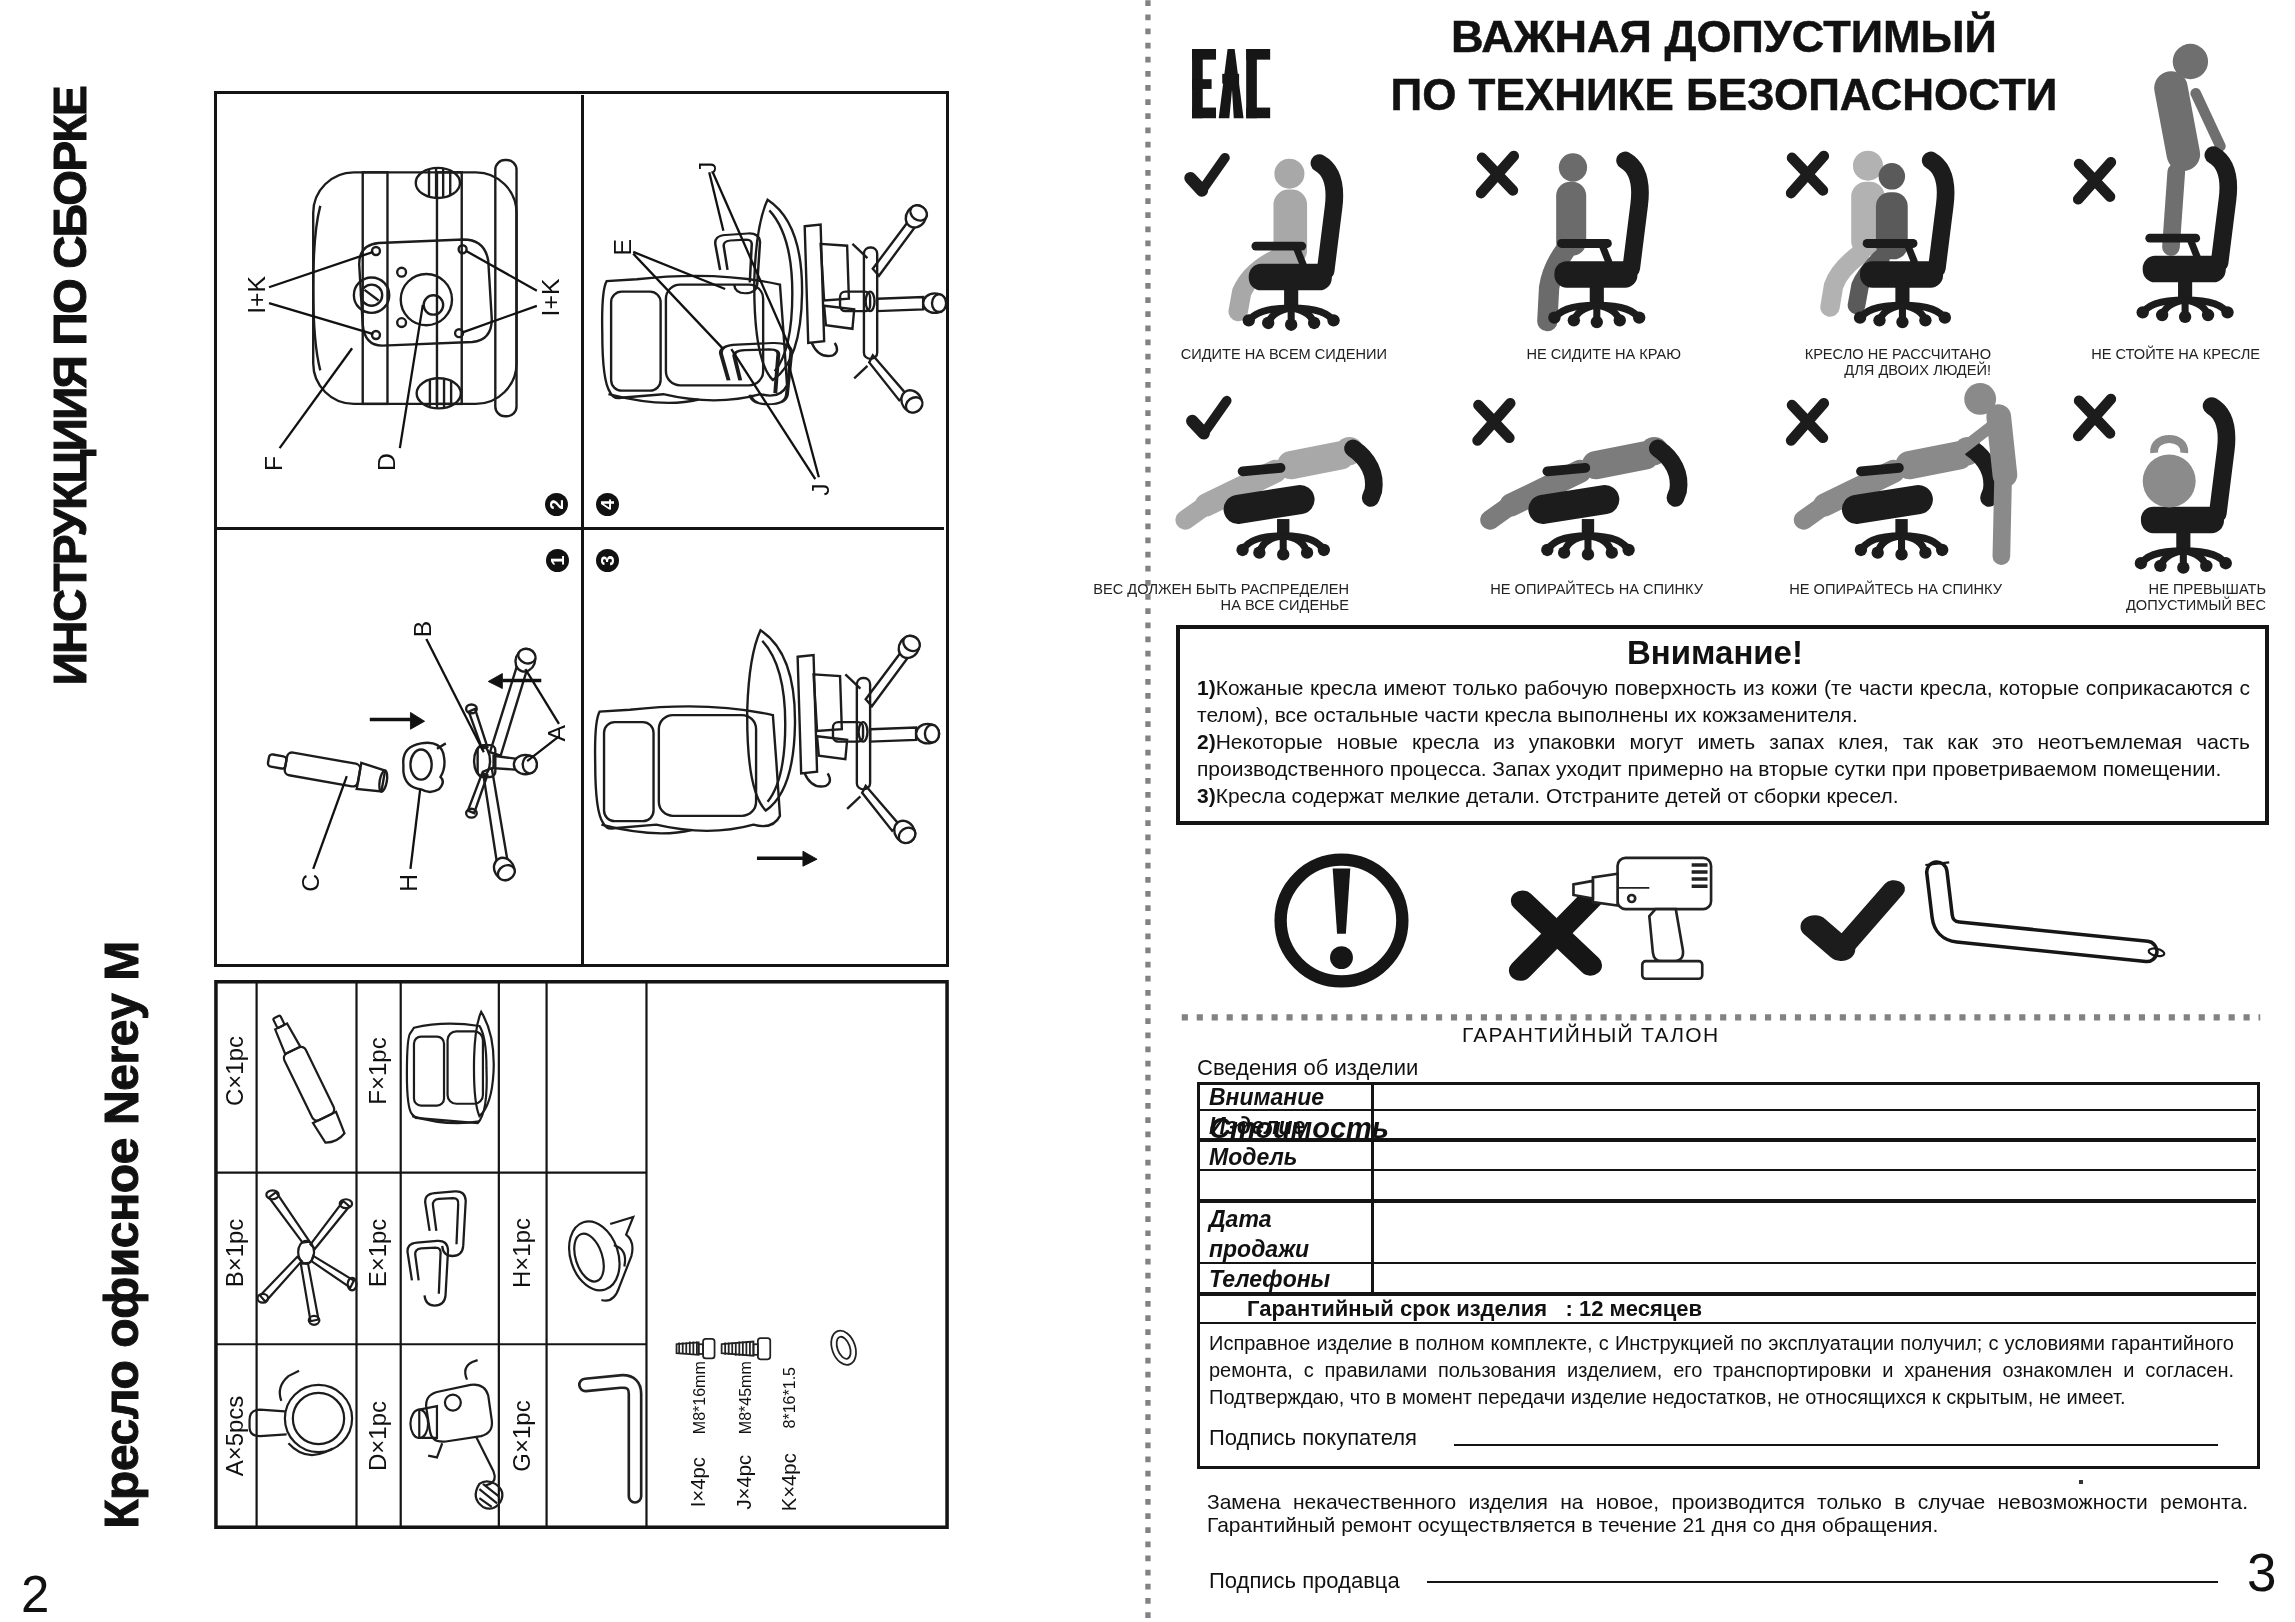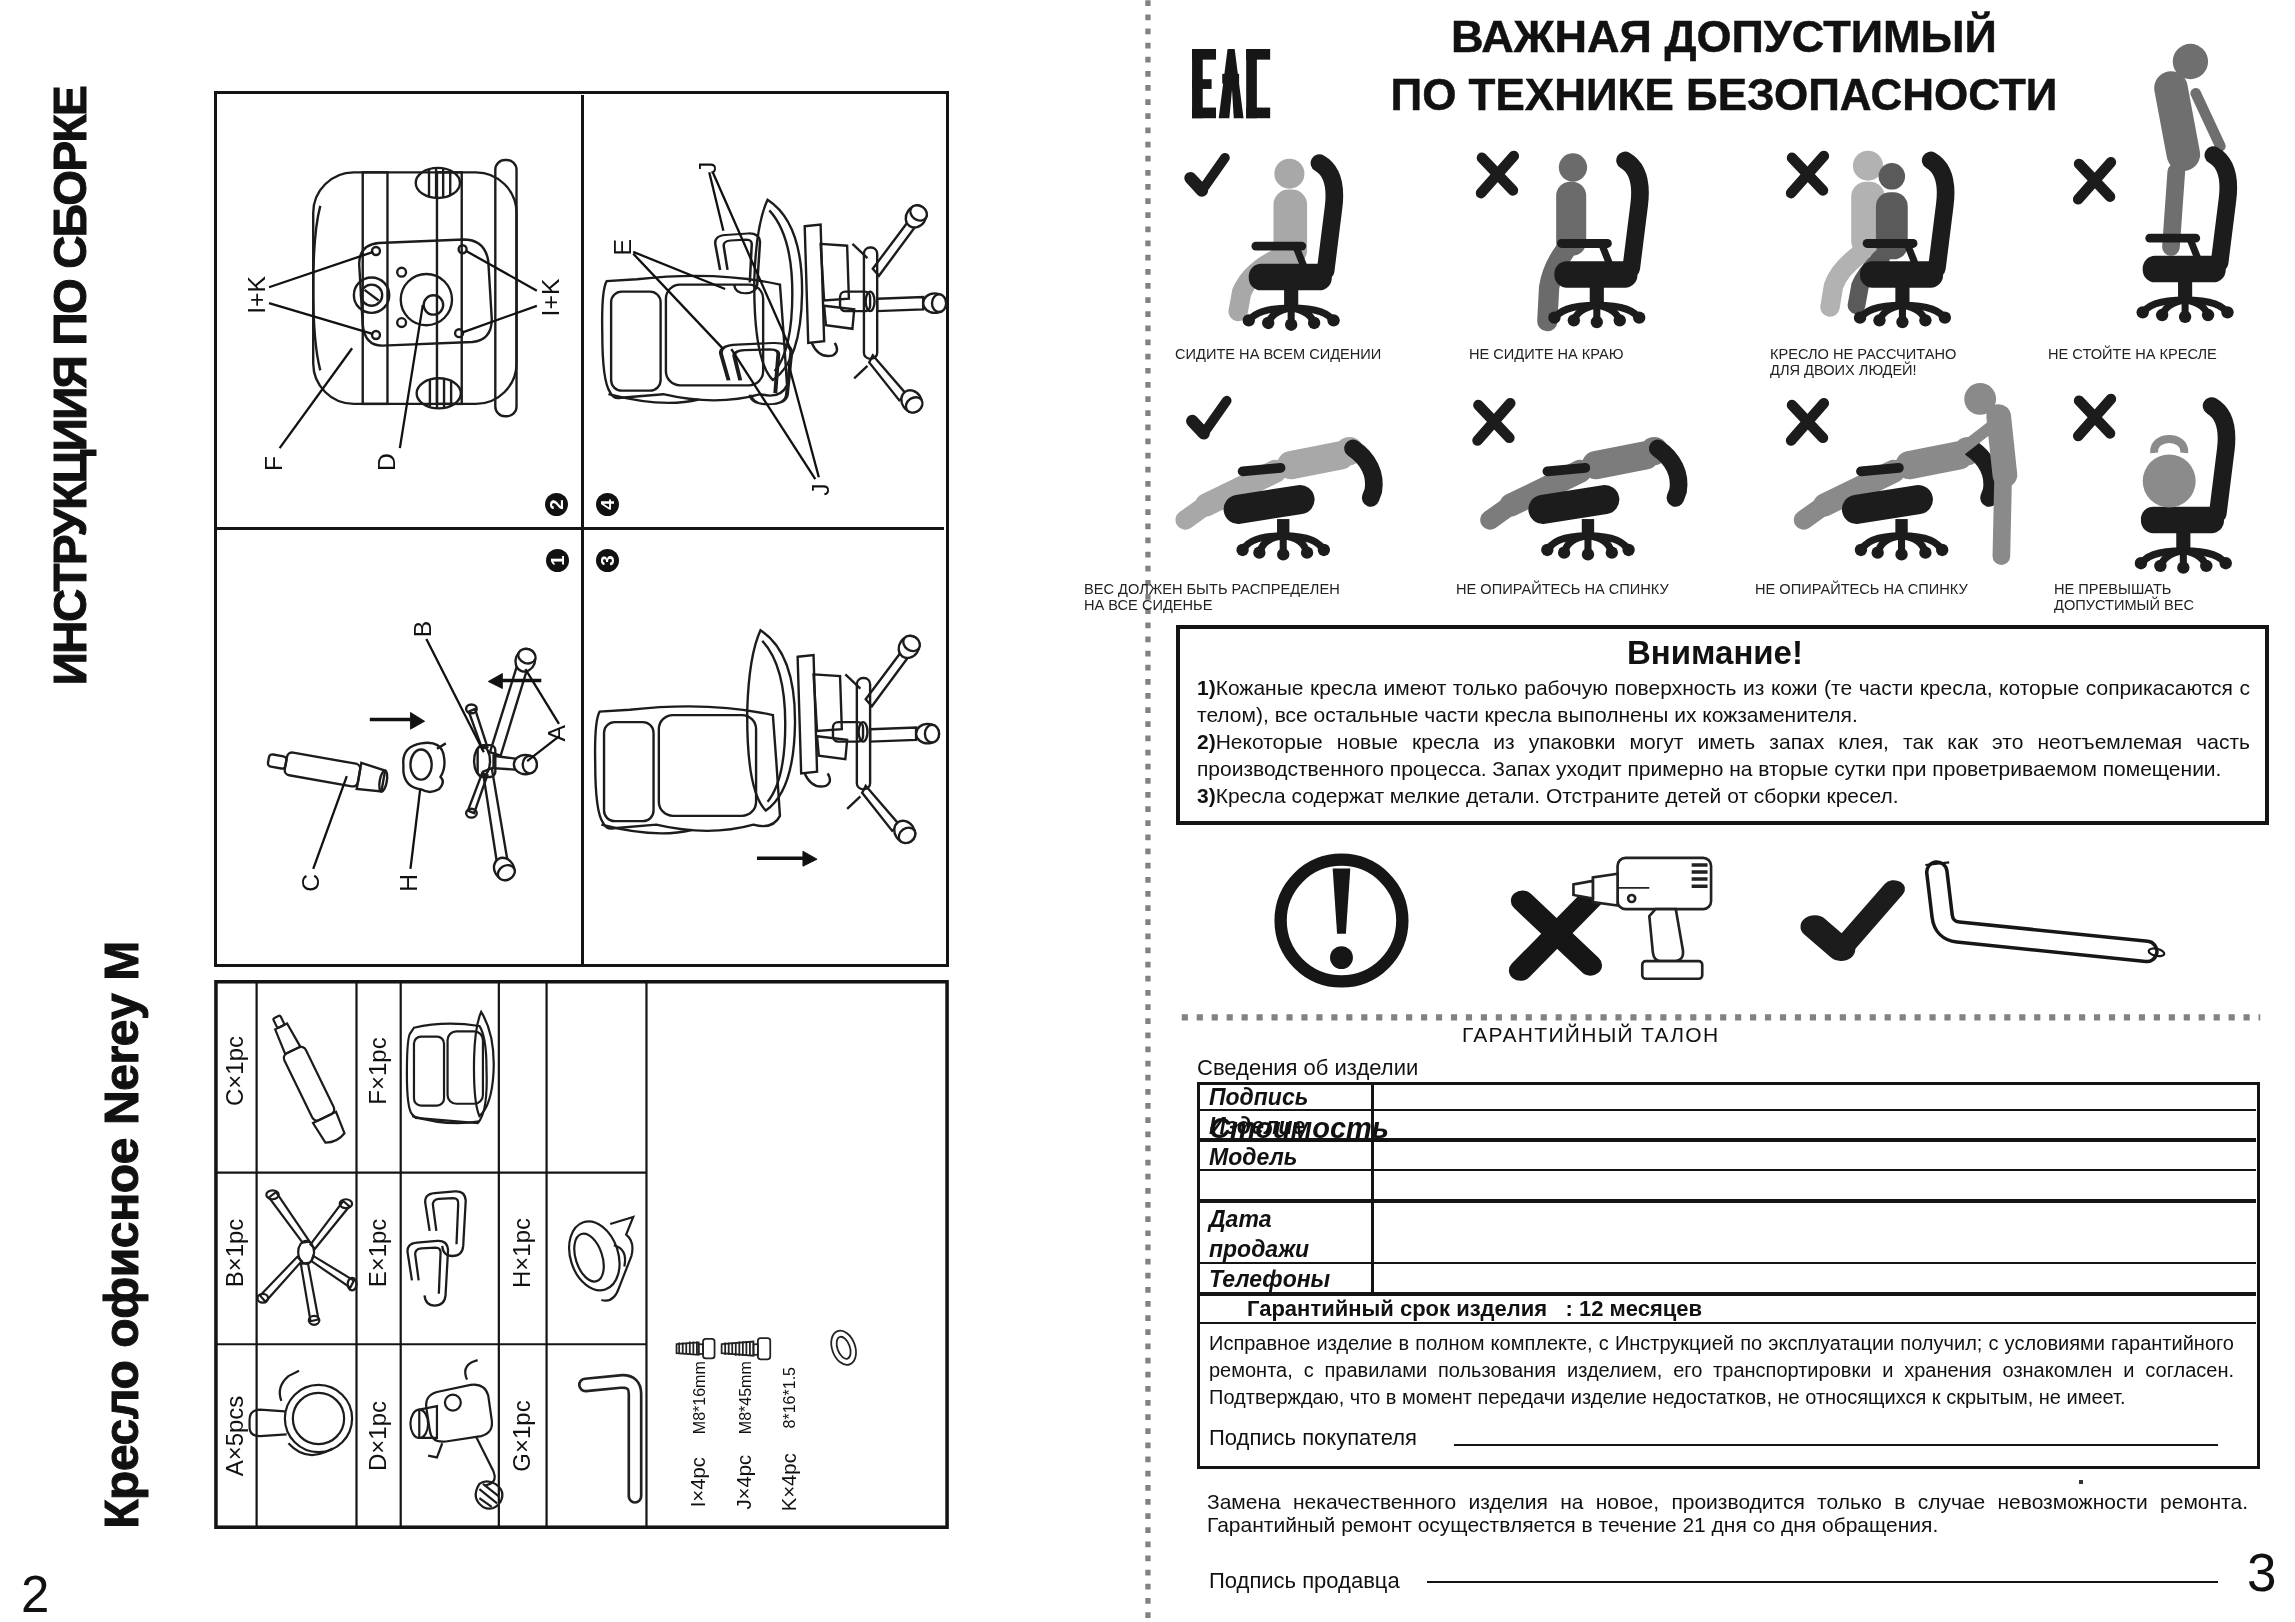--- a/index.html
+++ b/index.html
@@ -1,19 +1,19 @@
 <!DOCTYPE html>
 <html style="font-size:14px"><head>
 <meta charset="utf-8">
 <style>
   * { margin:0; padding:0; box-sizing:border-box; }
   html,body { width:2295px; height:1623px; background:#fff; font-family:"Liberation Sans", sans-serif; color:#111; }
   .abs { position:absolute; }
   .rot { position:absolute; transform:rotate(-90deg); white-space:nowrap; display:flex; align-items:center; justify-content:center; }
-  .cap { position:absolute; text-align:left; color:#222; }
+  .cap { position:absolute; text-align:right; color:#222; }
   svg { position:absolute; overflow:visible; }
   .ln { position:absolute; background:#141414; }
 </style>
 </head>
 <body>
 
 <svg class="abs" style="left:0;top:0" width="2295" height="1623" viewBox="0 0 2597 1836">
   <line x1="1299" y1="0" x2="1299" y2="1836" stroke="#828282" stroke-width="6" stroke-dasharray="6.5 9.5"></line>
 </svg>
 
@@ -532,21 +532,21 @@
 <div class="abs" style="left:1197px; top:1082px; width:1063px; height:387px; border:3.5px solid #141414;"></div>
 <div class="ln" style="left:1371px; top:1085px; width:2.7px; height:209px;"></div>
 <div class="ln" style="left:1200px; top:1109px; width:1056px; height:1.8px;"></div>
 <div class="ln" style="left:1200px; top:1138px; width:1056px; height:3.5px;"></div>
 <div class="ln" style="left:1200px; top:1169px; width:1056px; height:1.8px;"></div>
 <div class="ln" style="left:1200px; top:1199px; width:1056px; height:3.5px;"></div>
 <div class="ln" style="left:1200px; top:1262px; width:1056px; height:1.8px;"></div>
 <div class="ln" style="left:1200px; top:1292px; width:1056px; height:3.5px;"></div>
 <div class="ln" style="left:1200px; top:1322px; width:1056px; height:1.8px;"></div>
 
-<div class="abs" style="left:1209px; top:1084px; font-size:23px; font-weight:bold; font-style:italic;">Подпись</div>
+<div class="abs" style="left:1209px; top:1084px; font-size:23px; font-weight:bold; font-style:italic;">Внимание</div>
 <div class="abs" style="left:1209px; top:1113px; font-size:23px; font-weight:bold; font-style:italic;">Изделие</div>
 <div class="abs" style="left:1209px; top:1144px; font-size:23px; font-weight:bold; font-style:italic;">Модель</div>
 <div class="abs" style="left:1209px; top:1112px; font-size:29px; font-weight:bold; font-style:italic;text-decoration:underline;">Стоимость</div>
 <div class="abs" style="left:1209px; top:1204px; font-size:23px; font-weight:bold; font-style:italic; line-height:30px;">Дата<br>продажи</div>
 <div class="abs" style="left:1209px; top:1266px; font-size:23px; font-weight:bold; font-style:italic;">Телефоны</div>
 <div class="abs" style="left:1247px; top:1296px; font-size:22px; font-weight:bold;">Гарантийный срок изделия&nbsp;&nbsp;&nbsp;: 12 месяцев</div>
 
 <div class="abs" style="left:1209px; top:1330px; width:1025px; font-size:20px; line-height:27px; text-align:justify;">Исправное изделие в полном комплекте, с Инструкцией по эксплуатации получил; с условиями гарантийного ремонта, с правилами пользования изделием, его транспортировки и хранения ознакомлен и согласен. Подтверждаю, что в момент передачи изделие недостатков, не относящихся к скрытым, не имеет.</div>
 
 <div class="abs" style="left:1209px; top:1425px; font-size:22px;">Подпись покупателя</div>

